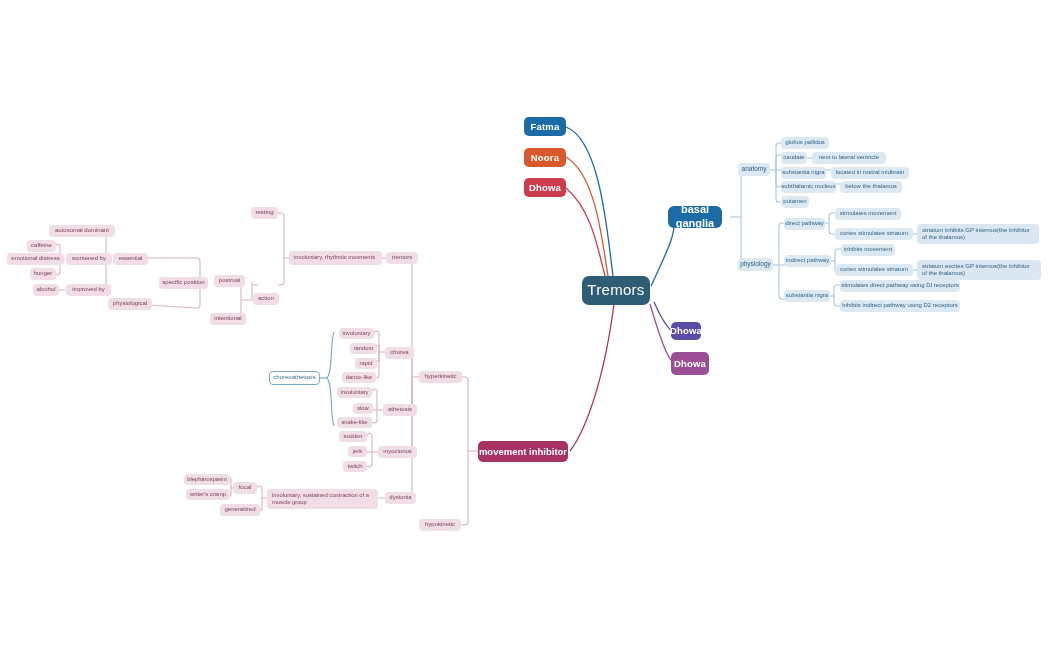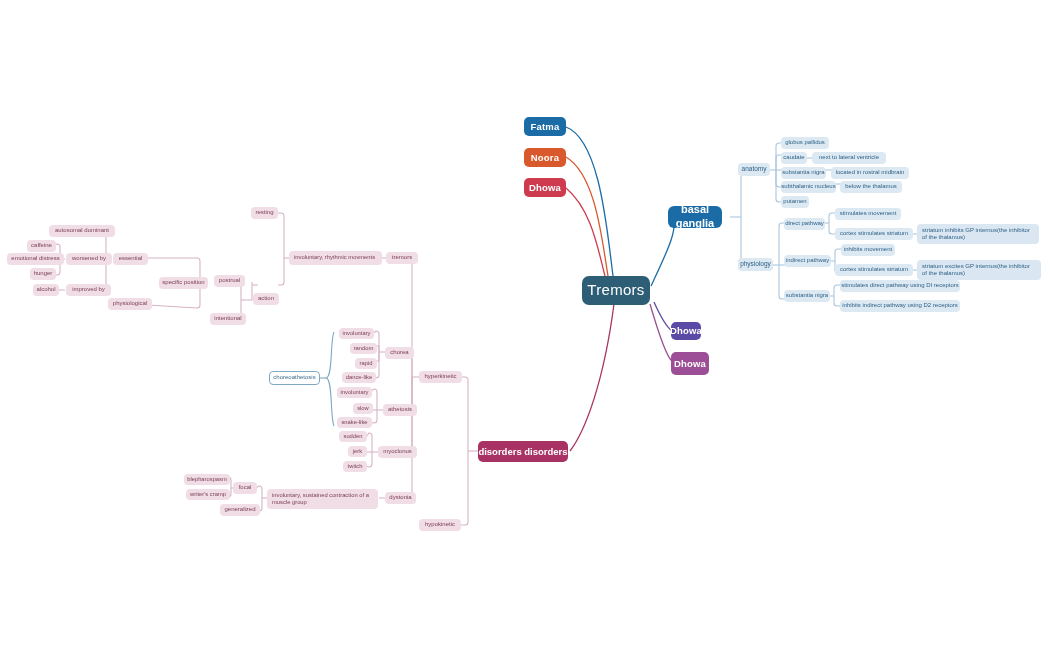--- a/index.html
+++ b/index.html
@@ -210,21 +210,21 @@
   <div class="node n-blue2" style="left:835px;top:228px;width:78px;height:12px;">cortex stimulates striatum</div>
   <div class="node n-blue3" style="left:917px;top:224px;width:122px;height:20px;">striatum inhibits GP internus(the inhibitor of the thalamus)</div>
 
   <div class="node n-blue2" style="left:841px;top:244px;width:54px;height:12px;">inhibits movement</div>
   <div class="node n-blue2" style="left:835px;top:264px;width:78px;height:12px;">cortex stimulates striatum</div>
   <div class="node n-blue3" style="left:917px;top:260px;width:124px;height:20px;">striatum excites GP internus(the inhibitor of the thalamus)</div>
 
   <div class="node n-blue2" style="left:840px;top:280px;width:120px;height:12px;">stimulates direct pathway using DI receptors</div>
   <div class="node n-blue2" style="left:840px;top:300px;width:120px;height:12px;">inhibits indirect pathway using D2 receptors</div>
 
-  <div class="node n-md" style="left:478px;top:441px;width:90px;height:21px;">disorders disorders</div>
+  <div class="node n-md" style="left:478px;top:441px;width:90px;height:21px;">movement inhibitor</div>
 
   <div class="node n-pink1" style="left:419px;top:371px;width:43px;height:12px;">hyperkinetic</div>
   <div class="node n-pink1" style="left:419px;top:519px;width:42px;height:12px;">hypokinetic</div>
 
   <div class="node n-pink1" style="left:386px;top:252px;width:32px;height:12px;">tremors</div>
   <div class="node n-pinkwide" style="left:289px;top:251px;width:93px;height:14px;">involuntary, rhythmic movments</div>
 
   <div class="node n-pink1" style="left:251px;top:207px;width:27px;height:12px;">resting</div>
   <div class="node n-pink1" style="left:159px;top:277px;width:49px;height:12px;">specific position</div>
   <div class="node n-pink1" style="left:253px;top:293px;width:26px;height:12px;">action</div>

